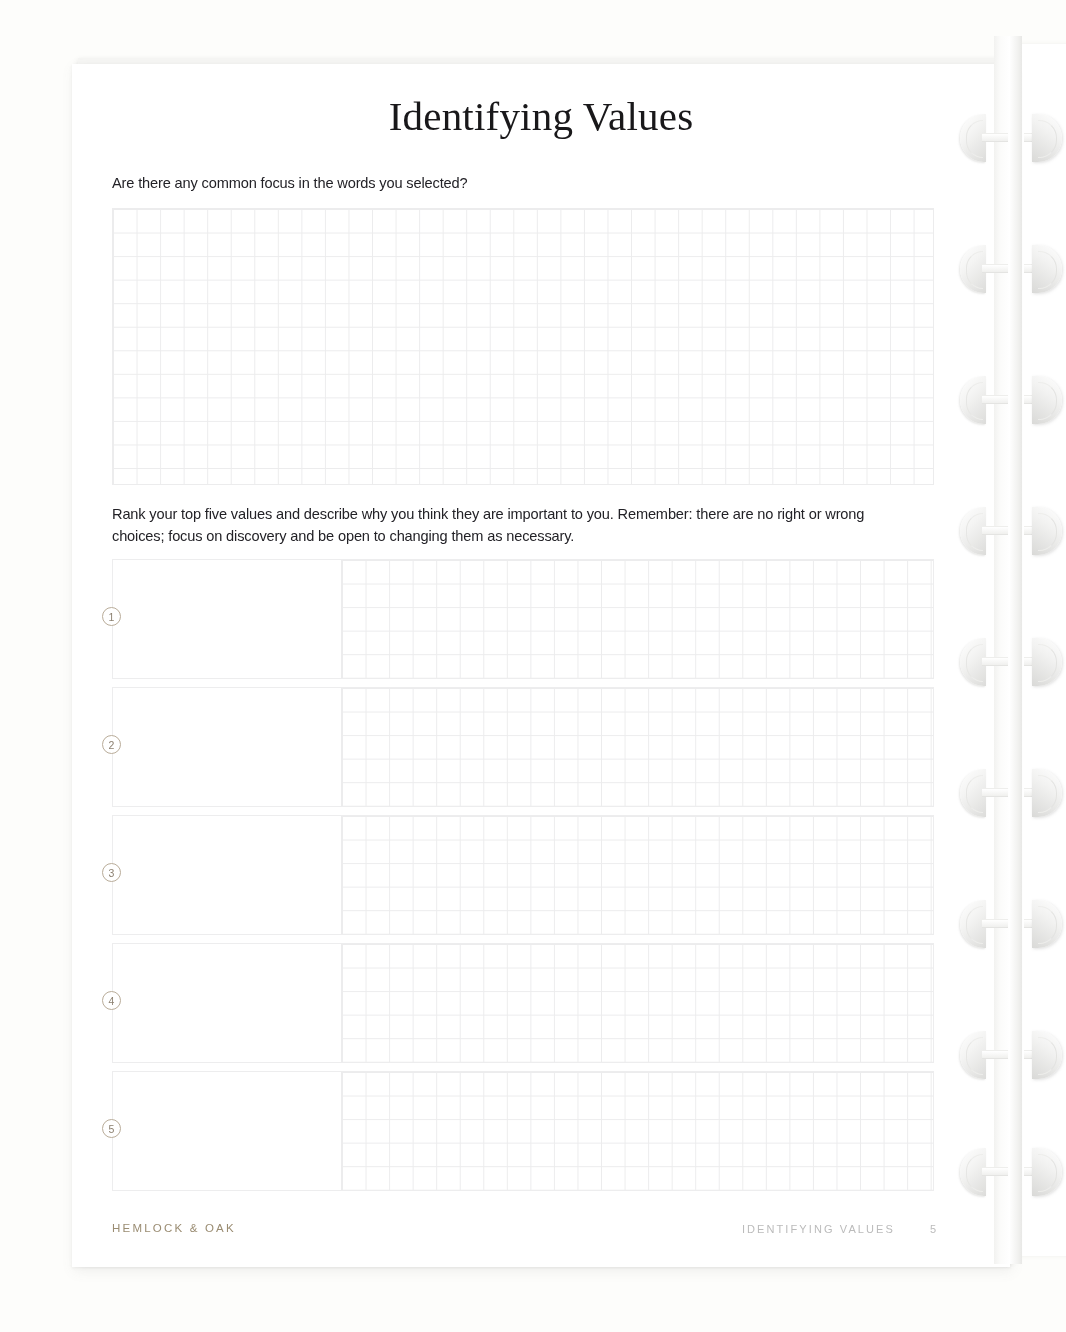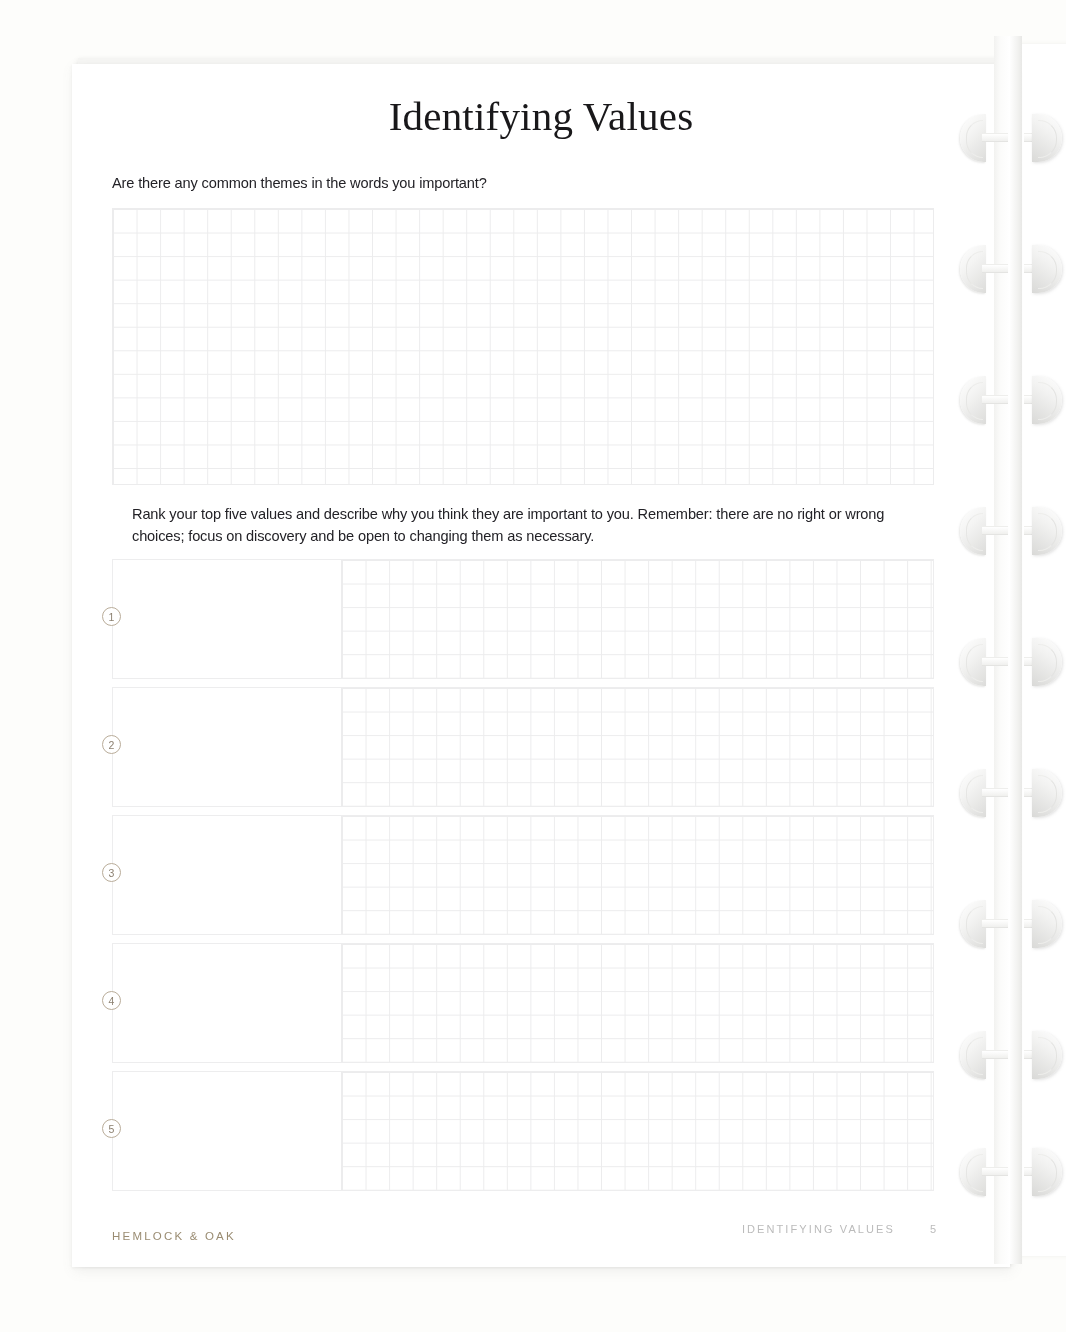--- a/index.html
+++ b/index.html
@@ -80,21 +80,20 @@
   .prompt-1 {
     left: 40px;
     top: 111px;
     width: 830px;
   }
   .prompt-2 {
     left: 40px;
     top: 439px;
     width: 790px;
     line-height: 22px;
-    margin-left: 20px;
   }
 
   
   .gridbox {
     position: absolute;
     background-color: #ffffff;
     background-image:
       linear-gradient(to right, #ececed 1px, transparent 1px),
       linear-gradient(to bottom, #ececed 1px, transparent 1px);
     background-size: 23.55px 23.55px;
@@ -163,21 +162,20 @@
 
   
   .footer-brand {
     position: absolute;
     left: 40px;
     top: 1158px;
     font-size: 11.5px;
     letter-spacing: 2.2px;
     color: #9a8c72;
     font-weight: 400;
-    margin-top: 8px;
   }
   .footer-section {
     position: absolute;
     right: 115px;
     top: 1159px;
     font-size: 11px;
     letter-spacing: 2.1px;
     color: #bbbbbb;
   }
   .footer-page {
@@ -282,21 +280,21 @@
 <body>
 
 <div class="page-stack s2"></div>
 <div class="page-stack"></div>
 <div class="right-page"></div>
 
 <div class="sheet">
 
   <div class="title">Identifying Values</div>
 
-  <div class="prompt prompt-1">Are there any common themes in the words you important?</div>
+  <div class="prompt prompt-1">Are there any common focus in the words you selected?</div>
 
   <div class="gridbox gridbox-top"></div>
 
   <div class="prompt prompt-2">Rank your top five values and describe why you think they are important to you. Remember: there are no right or wrong choices; focus on discovery and be open to changing them as necessary.</div>
 
   <div class="rank-row" style="top:495px">
     <div class="left-panel"></div>
     <div class="grid-panel"></div>
   </div>
 

